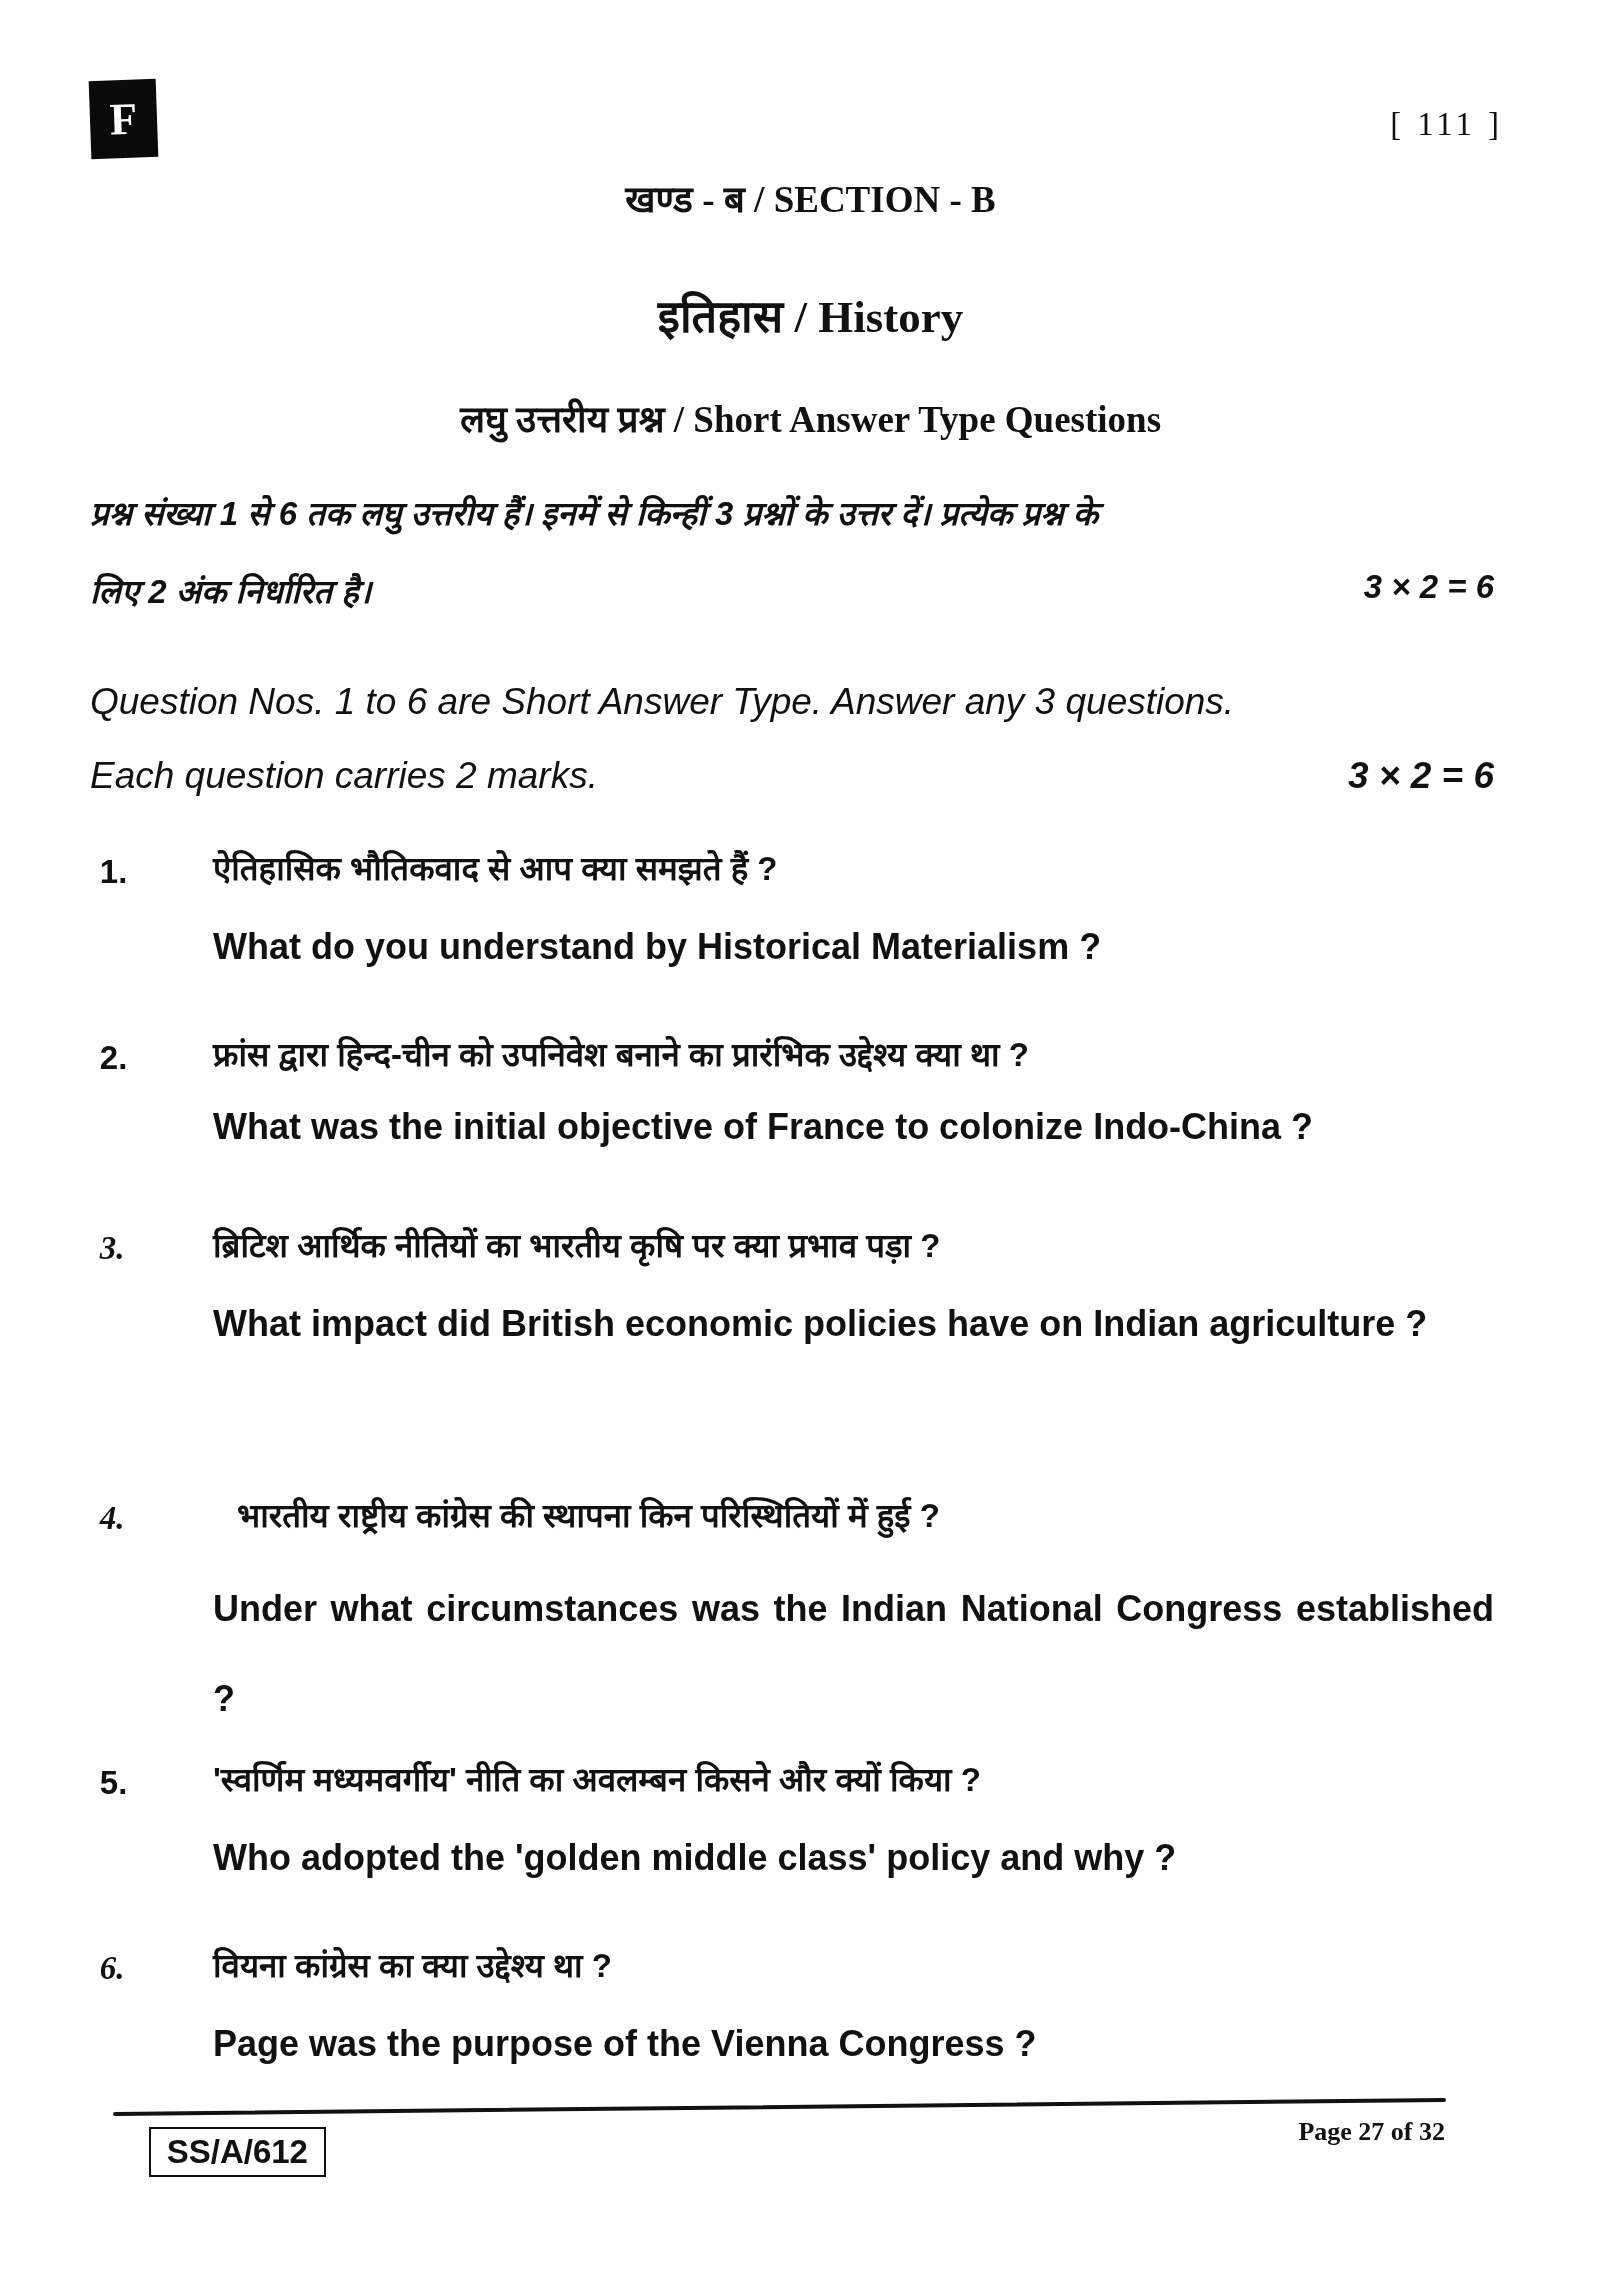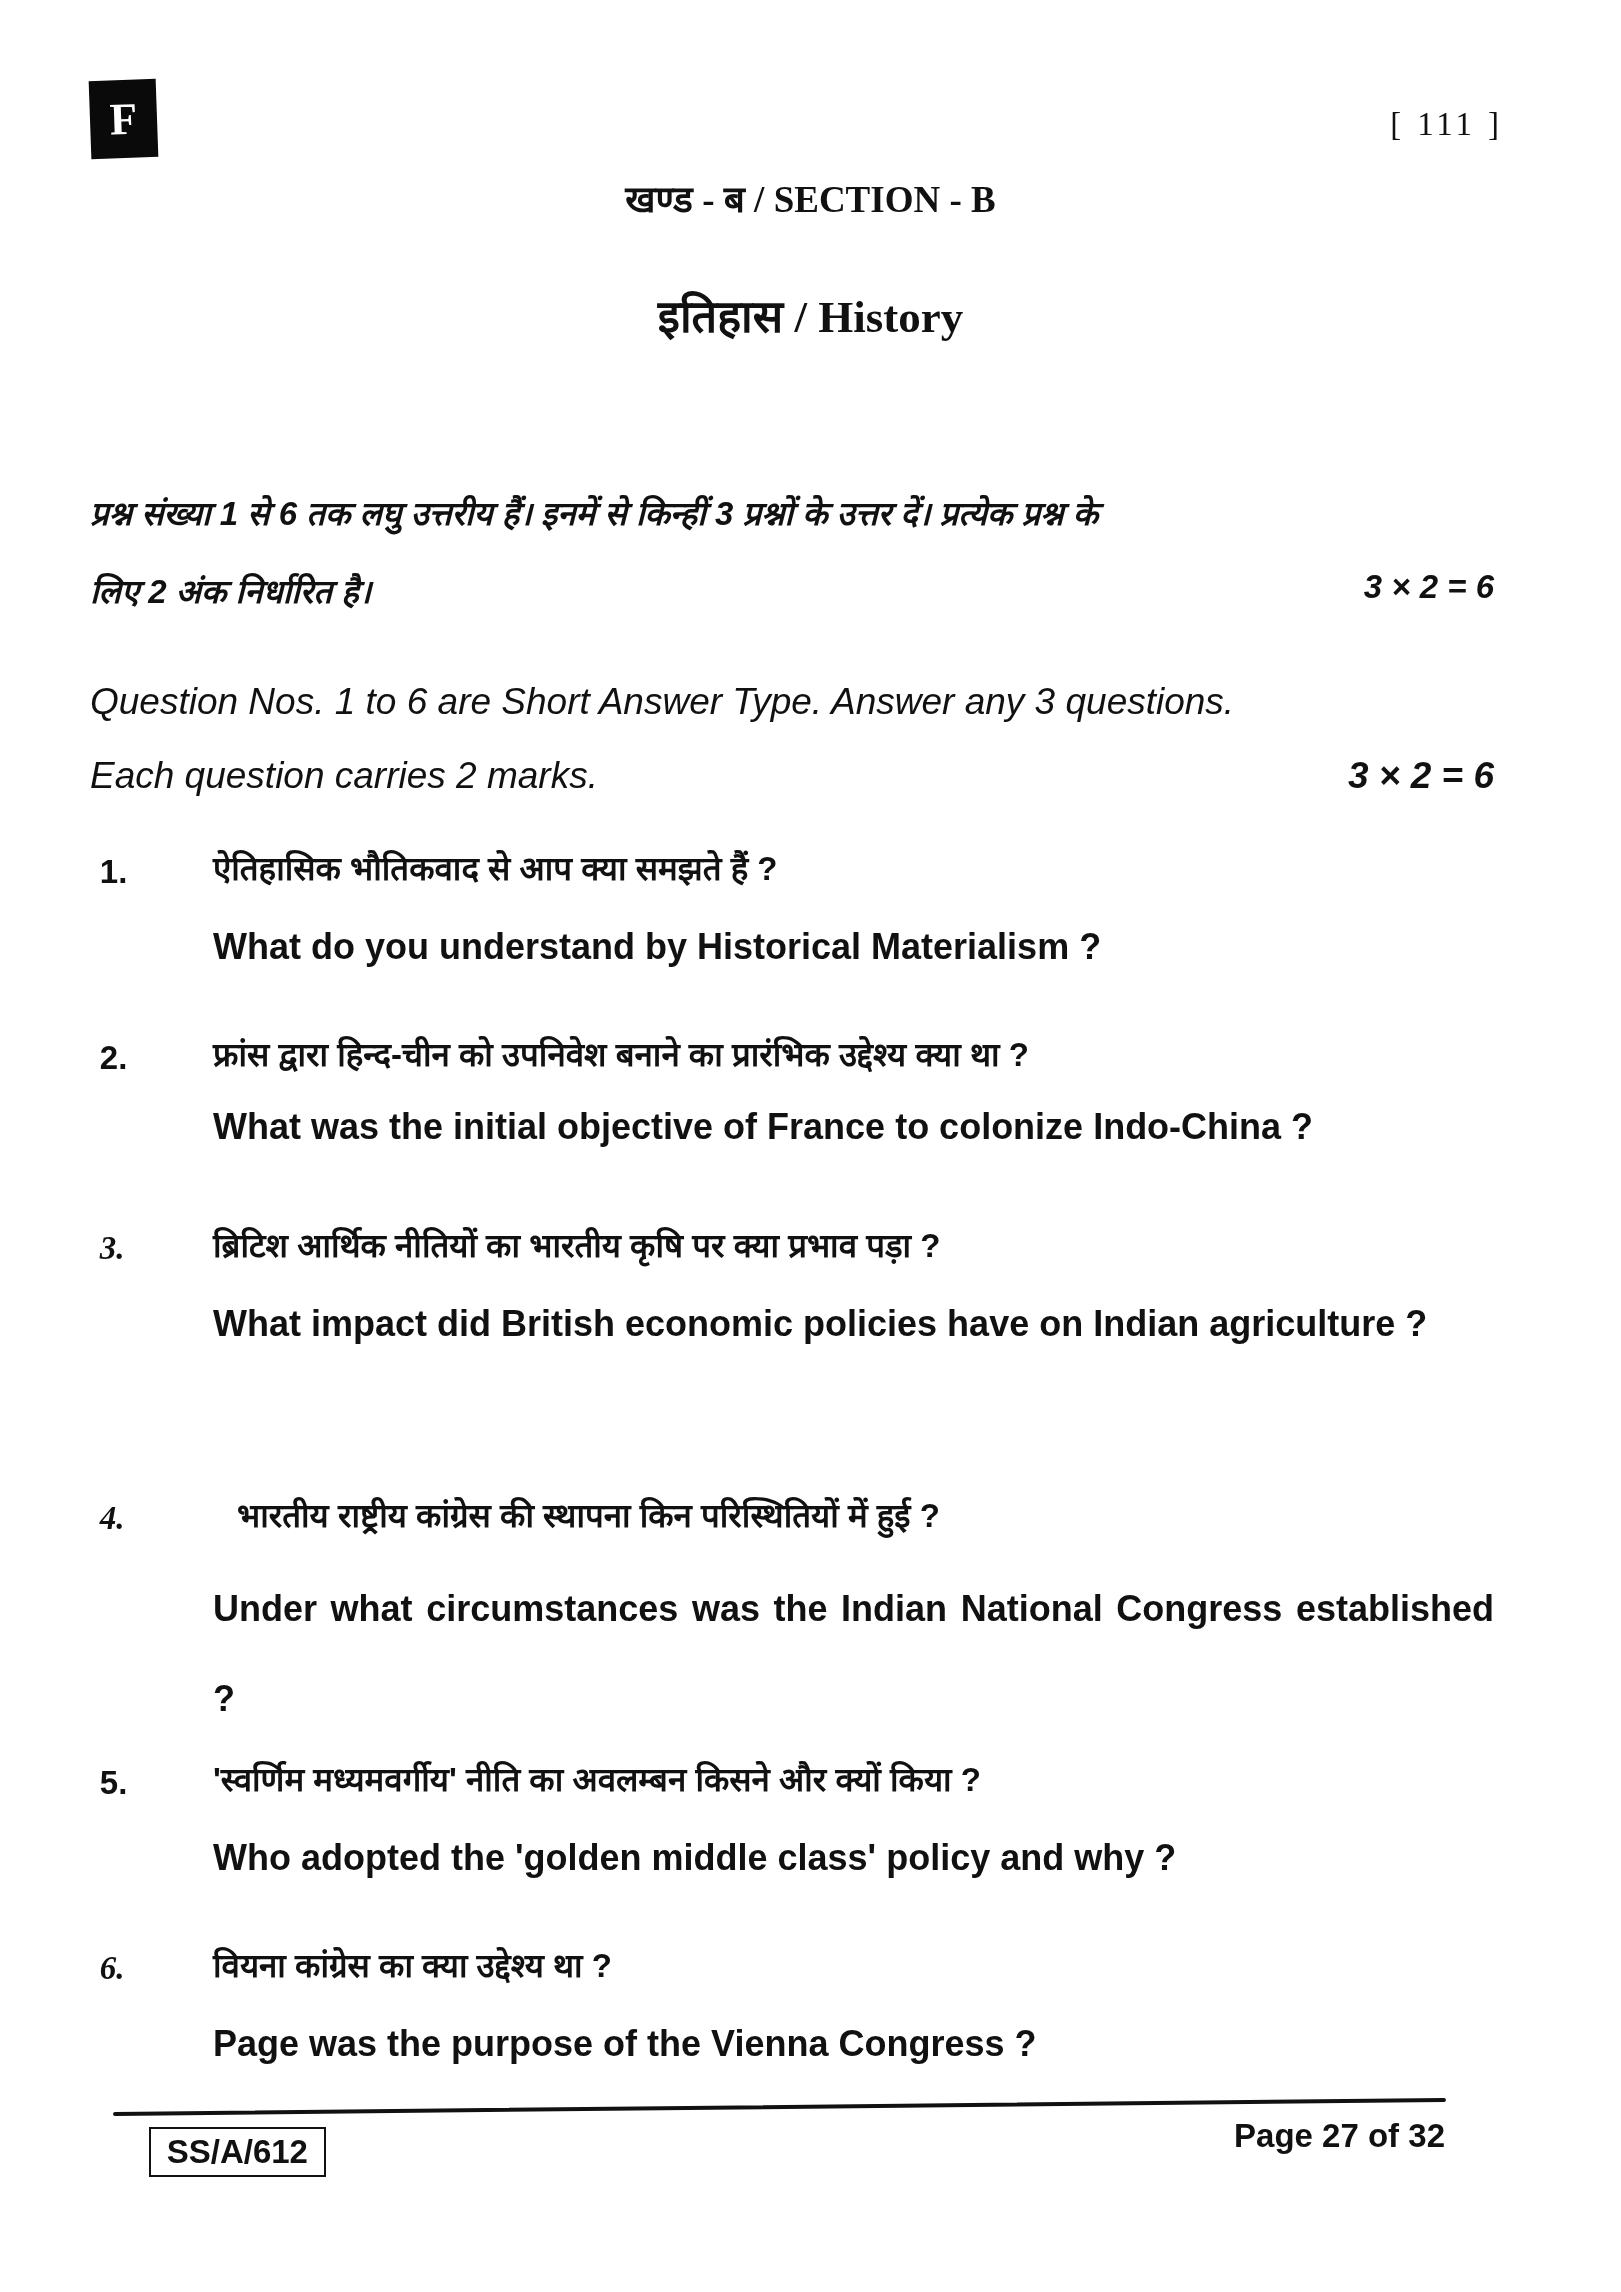--- a/index.html
+++ b/index.html
@@ -24,31 +24,32 @@
     .q { position: absolute; left: 90px; right: 127px; }
     .q-num { position: absolute; left: 9.8px; font-family: "Liberation Sans", sans-serif; font-size: 33px; font-weight: bold; }
     .q-num.ticked { font-family: "Liberation Serif", serif; font-style: italic; }
     .q-hi { position: absolute; left: 123px; font-family: "Liberation Sans", sans-serif; font-size: 33px; font-weight: bold; }
     .q-en { position: absolute; left: 123px; right: 0; font-family: "Liberation Sans", sans-serif; font-size: 36px; font-weight: bold; line-height: 90px; }
     .q-en.justify { text-align: justify; text-align-last: left; }
     .footer-line { position: absolute; left: 113px; top: 2105px; width: 1333px; height: 3.9px; background: #111;
       transform: rotate(-0.6deg); border-radius: 2px; }
     .footer-code { position: absolute; left: 113px; top: 2127px; padding: 3.9px 15.7px; border: 2.9px solid #111;
       font-family: "Liberation Sans", sans-serif; font-weight: bold; font-size: 33px; margin-left: 36px; }
-    .footer-page { position: absolute; right: 176px; top: 2117px; font-family: Liberation Sans, sans-serif; font-weight: bold; font-size: 33px; }
+    .footer-page { position: absolute; right: 176px; top: 2117px; font-family: Liberation Serif, serif; font-weight: bold; font-size: 26px; }
   </style>
 </head>
 <body>
 
 <div class="page">
   <div class="set-box">F</div>
   <div class="code-top">[ 111 ]</div>
 
   <div class="center h-section">खण्ड - ब / SECTION - B</div>
   <div class="center h-subject">इतिहास / History</div>
+  <div class="center h-type">लघु उत्तरीय प्रश्न / Short Answer Type Questions</div>
 
   <div class="instr instr-hi-1">प्रश्न संख्या 1 से 6 तक लघु उत्तरीय हैं। इनमें से किन्हीं 3 प्रश्नों के उत्तर दें। प्रत्येक प्रश्न के</div>
   <div class="instr instr-hi-2">
     <span>लिए 2 अंक निर्धारित है।</span>
     <span class="marks">3 × 2 = 6</span>
   </div>
   <div class="instr instr-en-1">Question Nos. 1 to 6 are Short Answer Type. Answer any 3 questions.</div>
   <div class="instr instr-en-2">
     <span>Each question carries 2 marks.</span>
     <span class="marks">3 × 2 = 6</span>

